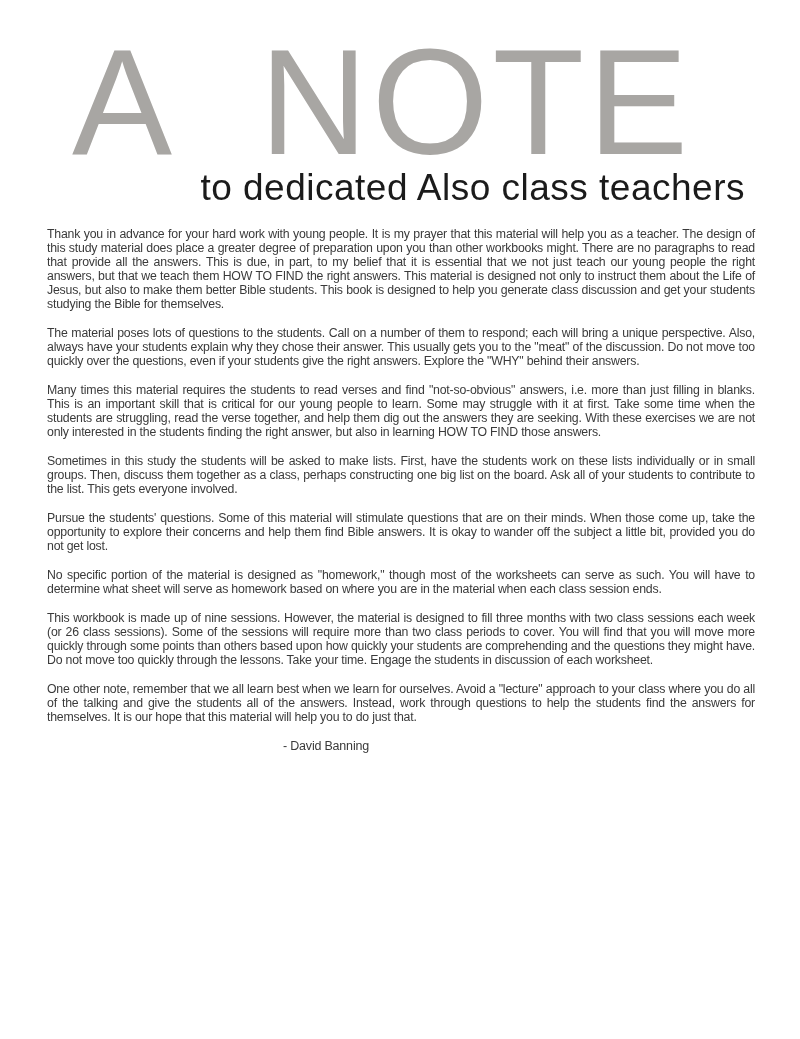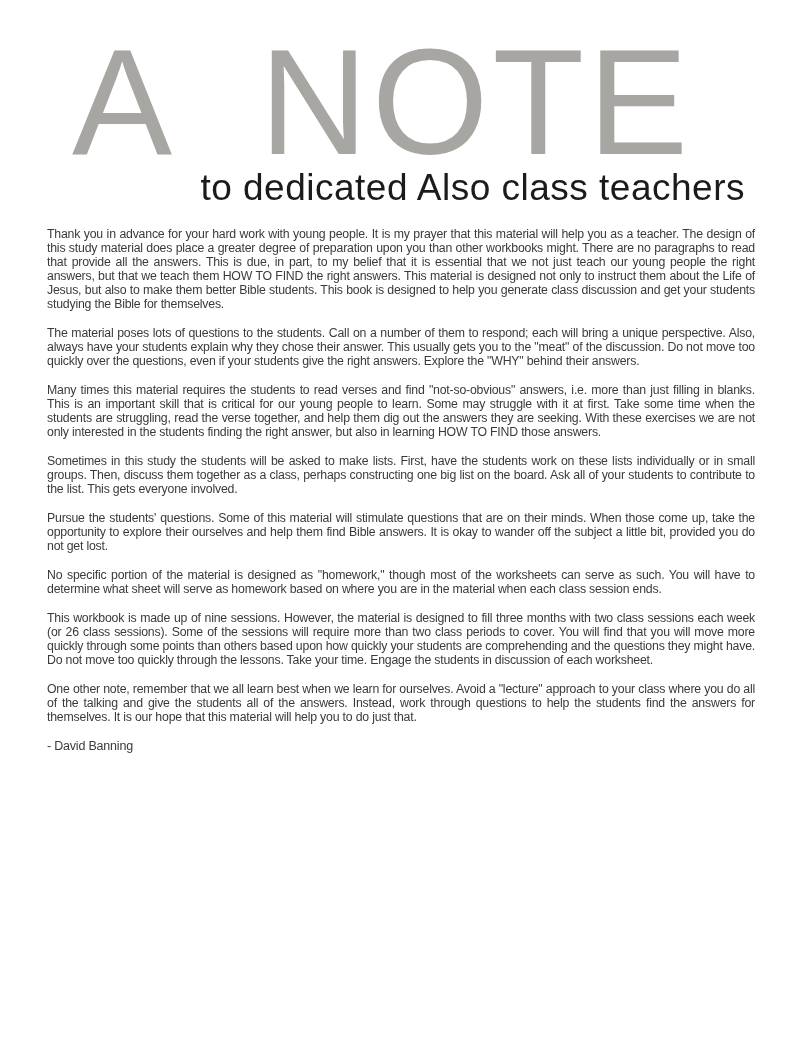--- a/index.html
+++ b/index.html
@@ -44,38 +44,38 @@
     font-size: 12.3px;
     line-height: 14px;
     letter-spacing: -0.2px;
     color: var(--body_text);
   }
   .body-text p {
     margin: 0 0 15px 0;
   }
   .signature {
     padding-right: 150px;
-    text-align: left;
+    text-align: center;
     font-size: 12.5px;
     color: var(--body_text);
   }
 </style>
 </head>
 <body>
 
 <div class="page">
   <div class="header">
     <h1 class="title">A NOTE</h1>
     <h2 class="subtitle">to dedicated Also class teachers</h2>
   </div>
 
   <div class="body-text">
     <p>Thank you in advance for your hard work with young people.  It is my prayer that this material will help you as a teacher. The design of this study material does place a greater degree of preparation upon you than other workbooks might.  There are no paragraphs to read that provide all the answers.  This is due, in part, to my belief that it is essential that we not just teach our young people the right answers, but that we teach them  HOW TO FIND the right answers.  This material is designed not only to instruct them about the Life of Jesus, but also to make them better Bible students.  This book is designed to help you generate class discussion and get your students studying the Bible for themselves.</p>
     <p>The material poses lots of questions to the students. Call on a number of them to respond; each will bring a unique perspective. Also, always have your students explain why they chose their answer. This usually gets you to the "meat" of the discussion. Do not move too quickly over the questions, even if your students give the right answers. Explore the "WHY" behind their answers.</p>
     <p>Many times this material requires the students to read verses and find "not-so-obvious" answers, i.e. more than just filling in blanks. This is an important skill that is critical for our young people to learn.  Some may struggle with it at first.  Take some time when the students are struggling, read the verse together, and help them dig out the answers they are seeking.  With these exercises we are not only interested in the students finding the right answer, but also in learning HOW TO FIND those answers.</p>
     <p>Sometimes in this study the students will be asked to make lists. First, have the students work on these lists individually or in small groups. Then, discuss them together as a class, perhaps constructing one big list on the board. Ask all of your students to contribute to the list. This gets everyone involved.</p>
-    <p>Pursue the students' questions. Some of this material will stimulate  questions that are on their minds. When those come up, take the opportunity to explore their ourselves and help them find Bible answers. It is okay to wander off the subject a little bit, provided you do not get lost.</p>
+    <p>Pursue the students' questions. Some of this material will stimulate  questions that are on their minds. When those come up, take the opportunity to explore their concerns and help them find Bible answers. It is okay to wander off the subject a little bit, provided you do not get lost.</p>
     <p>No specific portion of the material is designed as "homework," though most of the worksheets can serve as such. You will have to determine what sheet will serve as homework based on where you are in the material when each class session ends.</p>
     <p>This workbook is made up of nine sessions. However, the material is designed to fill three months with two class sessions each week (or 26 class sessions). Some of the sessions will require more than two class periods to cover.  You will find that you will move more quickly through some points than others based upon how quickly your students are comprehending and the questions they might have. Do not move too quickly through the lessons.  Take your time.  Engage the students in discussion of each worksheet.</p>
     <p>One other note, remember that we all learn best when we learn for ourselves. Avoid a "lecture" approach to your class where you do all of the talking and give the students all of the answers. Instead, work through questions to help the students find the answers for themselves. It is our hope that this material will help you to do just that.</p>
     <div class="signature">- David Banning</div>
   </div>
 </div>
 
 </body></html>

